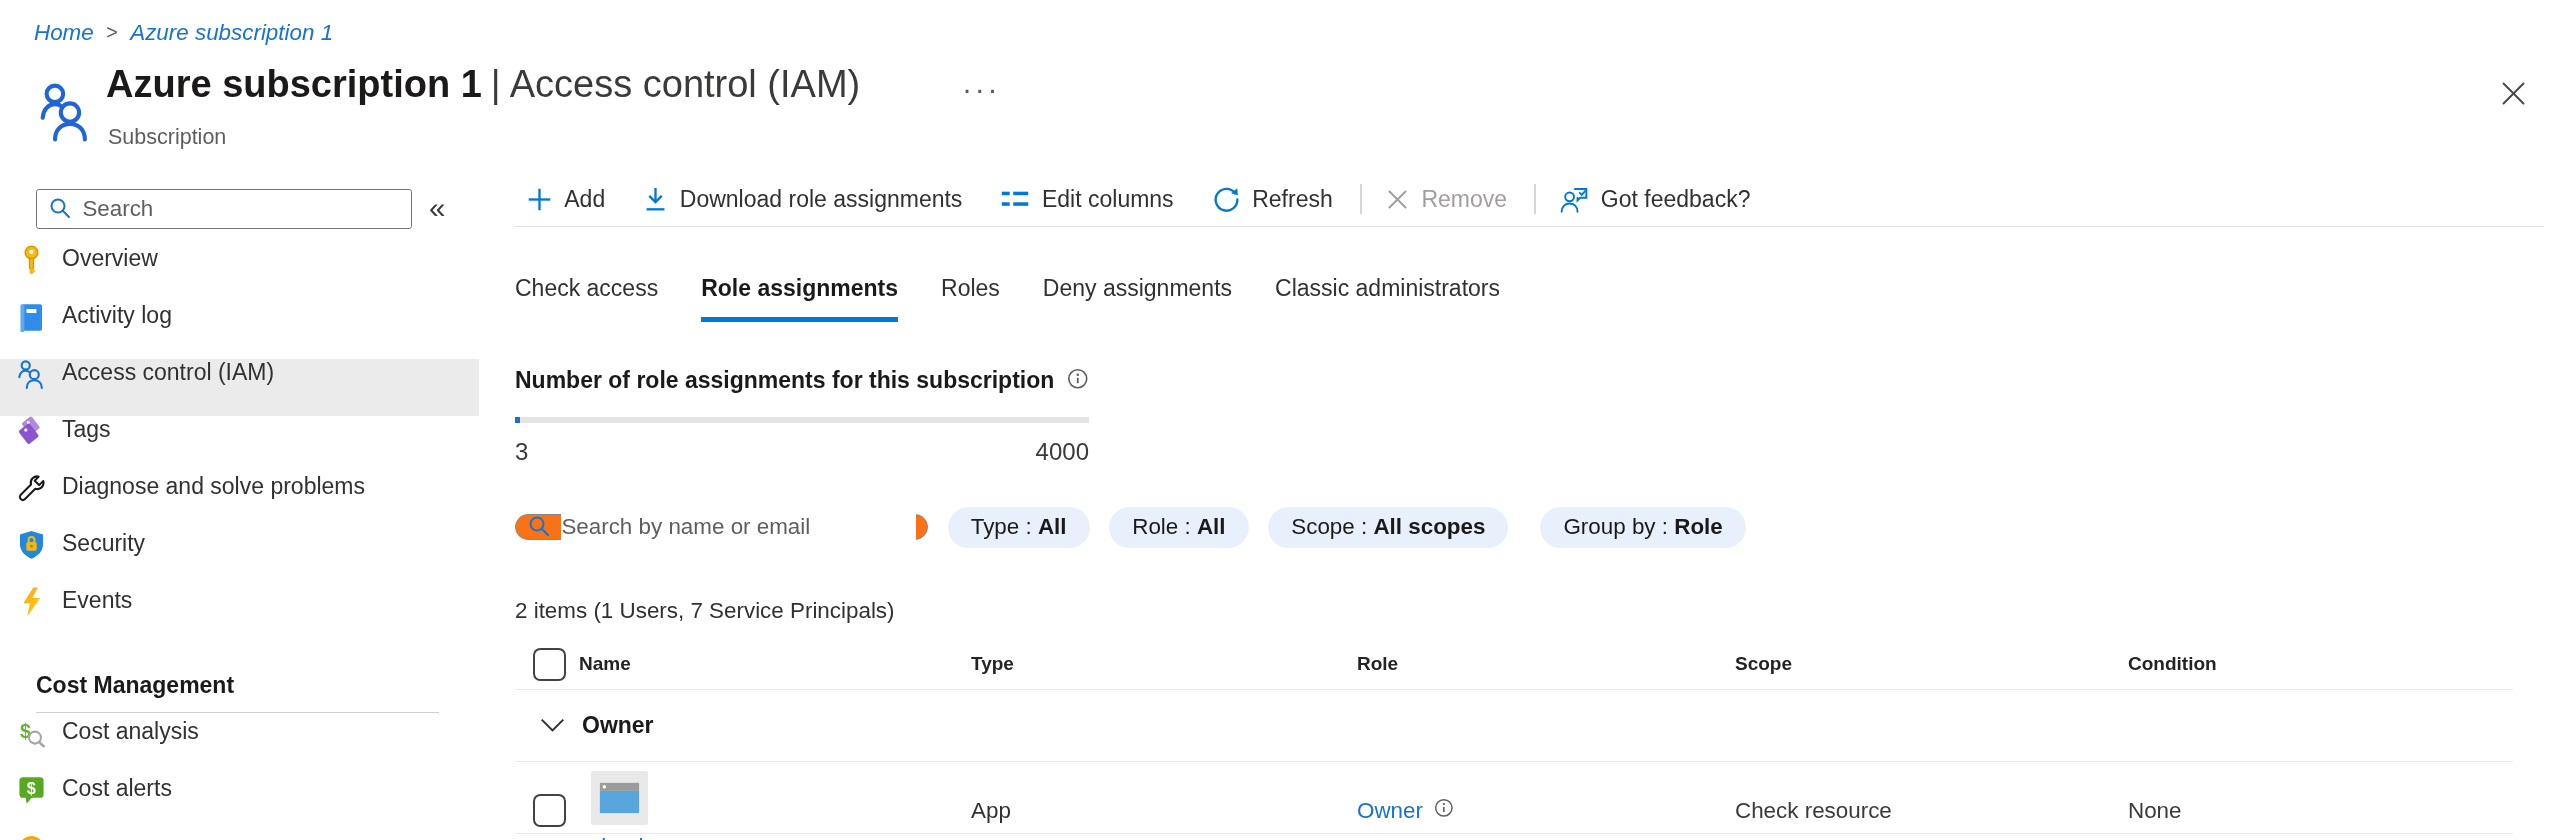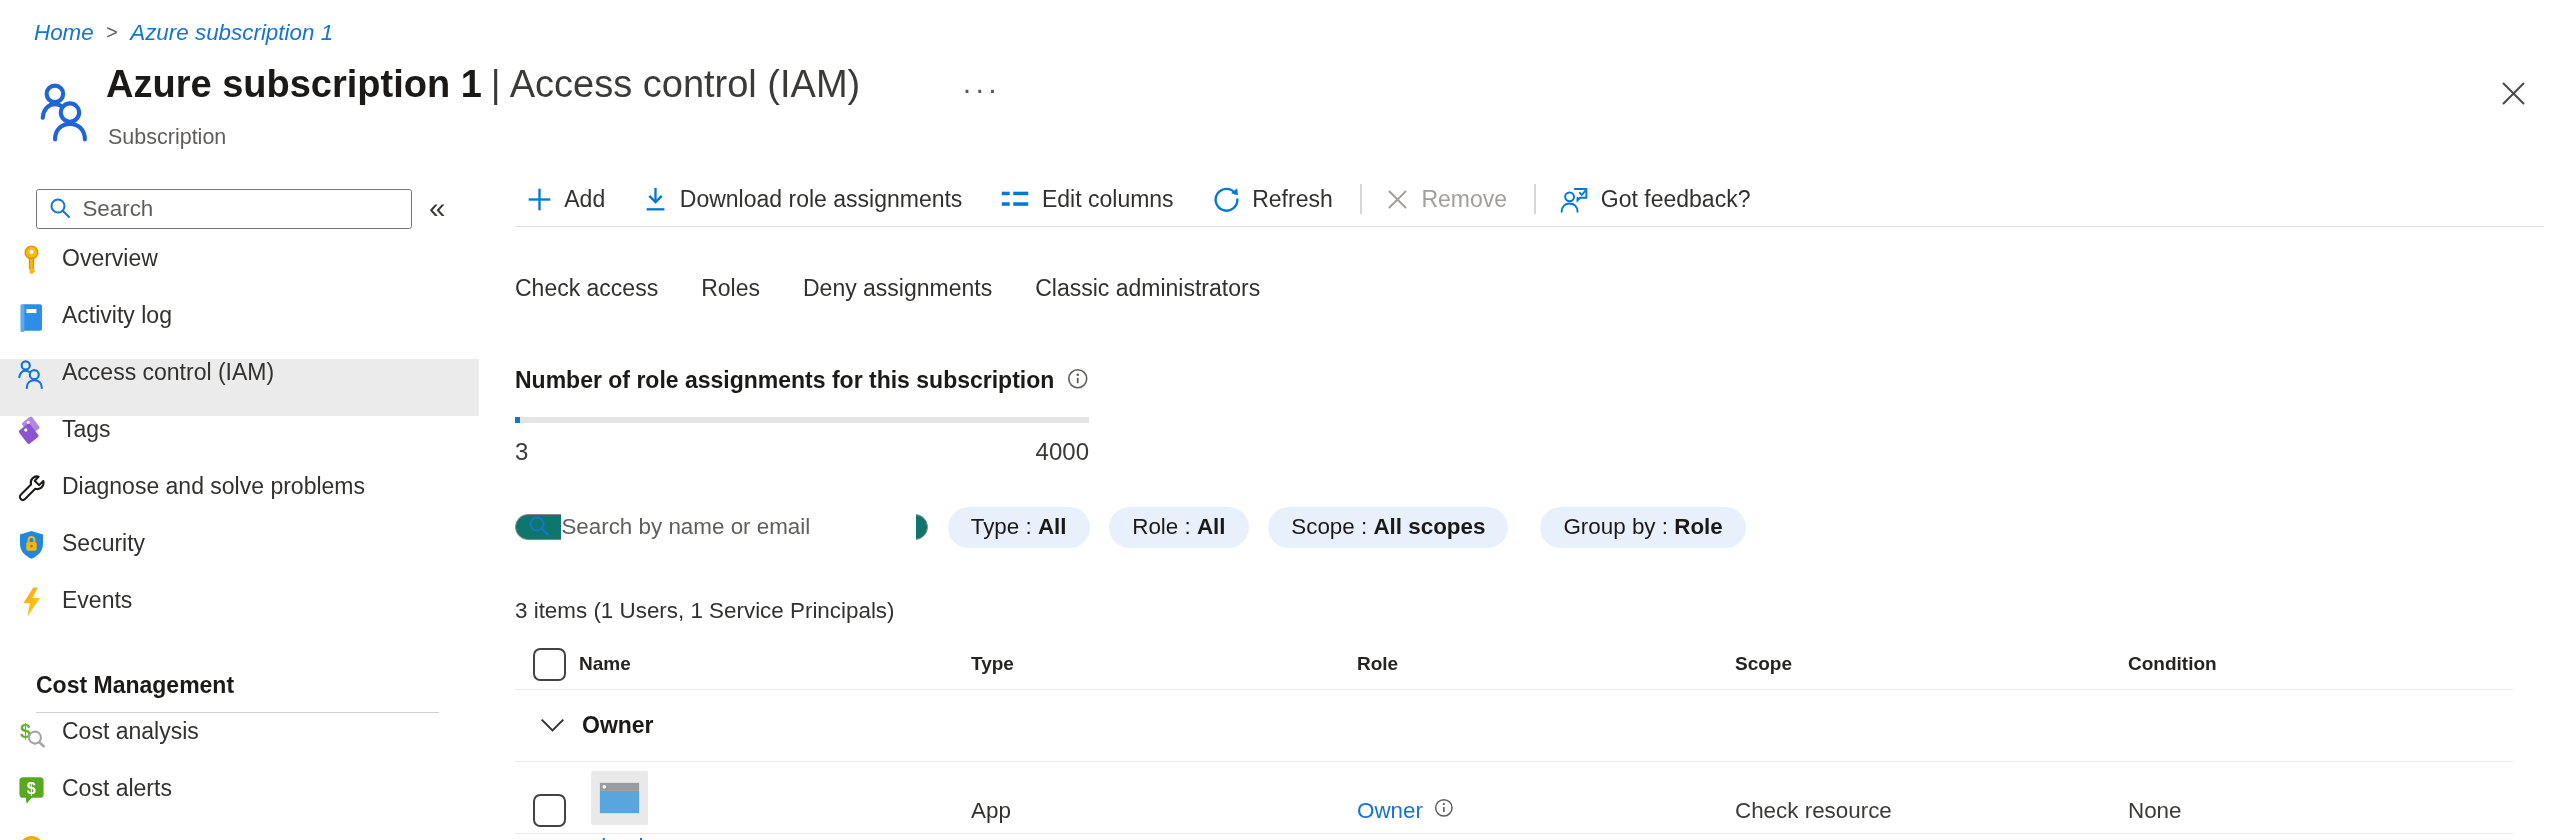--- a/index.html
+++ b/index.html
@@ -56,21 +56,21 @@
 
   .section-title-row { display:flex; align-items:center; margin-top:45px; gap:12.5px; }
   .section-title { font-size:23px; font-weight:bold; color:#1b1a19; }
 
   .progress-track { margin-top:23px; width:574px; height:6.3px; background:#e4e4e4; position:relative; }
   .progress-fill { position:absolute; left:0; top:0; bottom:0; width:5.4px; background:#1275cf; }
   .count-row { width:574px; display:flex; justify-content:space-between; margin-top:14.3px; font-size:24px; color:#3b3a39; }
 
   .filter-row { display:flex; align-items:center; margin-top:41px; }
   .filter-search { width:413px; height:26px; border:1.8px solid #8a8886; border-radius:13px;
-    display:flex; align-items:center; padding:0 10.7px; background:#0f766e; }
+    display:flex; align-items:center; padding:0 10.7px; background:#f97316; }
   .filter-search input { border:none; outline:none; flex:1; font-size:22.4px; margin-left:10.7px;
     font-family:"Liberation Sans", sans-serif; color:#323130; }
   .filter-search input::placeholder { color:#605e5c; }
   .pill { height:41px; border-radius:20.6px; background:#e8f1fb; display:flex; align-items:center;
     padding:0 23px; font-size:22.4px; color:#1b1a19; margin-left:19.7px; cursor:pointer; white-space:nowrap; }
   .pill:first-of-type { margin-left:50px; }
   .pill.pill-last { margin-left:32px; }
   .pill b { font-weight:bold; }
 
   .items-summary { margin-top:50px; font-size:22.4px; color:#323130; }
@@ -336,20 +336,21 @@
             <polyline points="23.5,8.5 25.8,10.8 29.5,6.5"></polyline>
           </g>
         </svg>
       </span>
       <span>Got feedback?</span>
     </div>
   </div>
 
   <div class="tabs">
     <div class="tab">Check access</div>
+    <div class="tab active">Role assignments</div>
     <div class="tab">Roles</div>
     <div class="tab">Deny assignments</div>
     <div class="tab">Classic administrators</div>
   </div>
 
   <div class="section-title-row">
     <span class="section-title">Number of role assignments for this subscription</span>
     <span>
       <svg width="21.5" height="21.5" viewBox="0 0 24 24">
         <circle cx="12" cy="12" r="10" fill="none" stroke="#605e5c" stroke-width="1.8"></circle>
@@ -393,21 +394,21 @@
         <span style="white-space:pre"> : </span>
         <b>All scopes</b>
       </div>
     <div class="pill pill-last">
         <span>Group by</span>
         <span style="white-space:pre"> : </span>
         <b>Role</b>
       </div>
   </div>
 
-  <div class="items-summary">3 items (1 Users, 1 Service Principals)</div>
+  <div class="items-summary">2 items (1 Users, 7 Service Principals)</div>
 
   <div class="table">
     <div class="grid-row thead">
       <div class="cb-cell">
           <div class="cb"></div>
         </div>
       <div>Name</div>
       <div>Type</div>
       <div>Role</div>
       <div>Scope</div>

